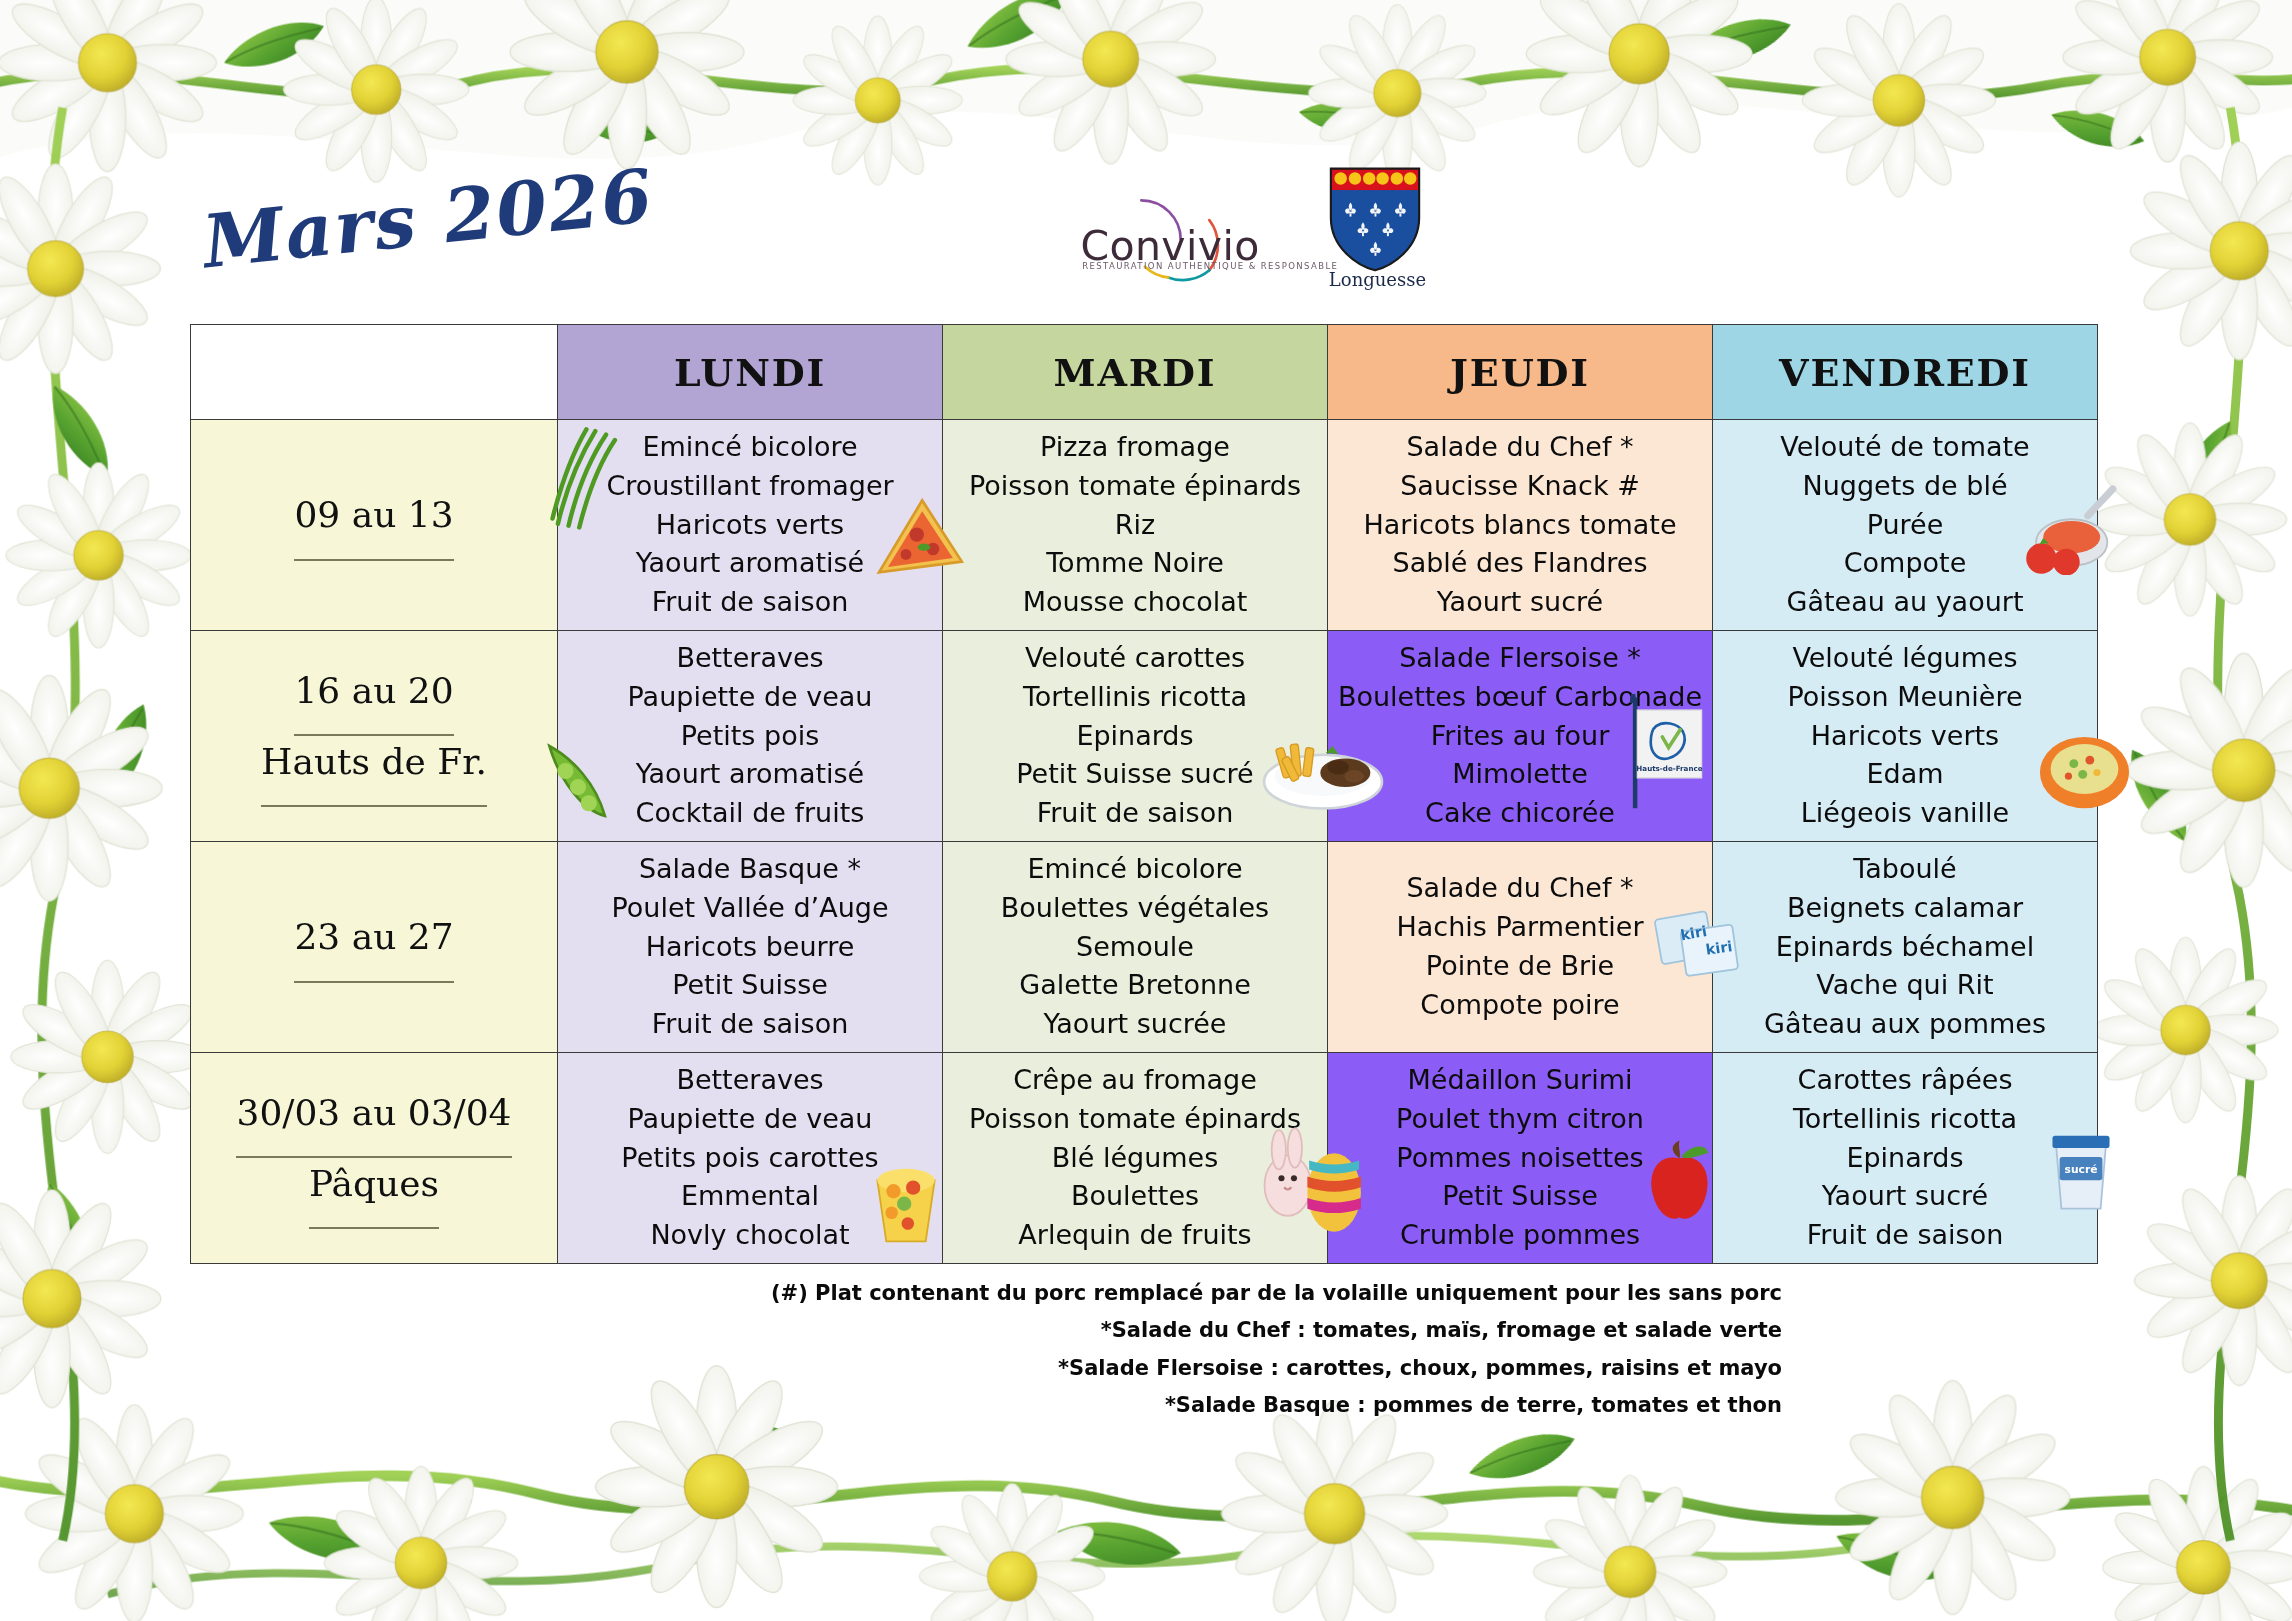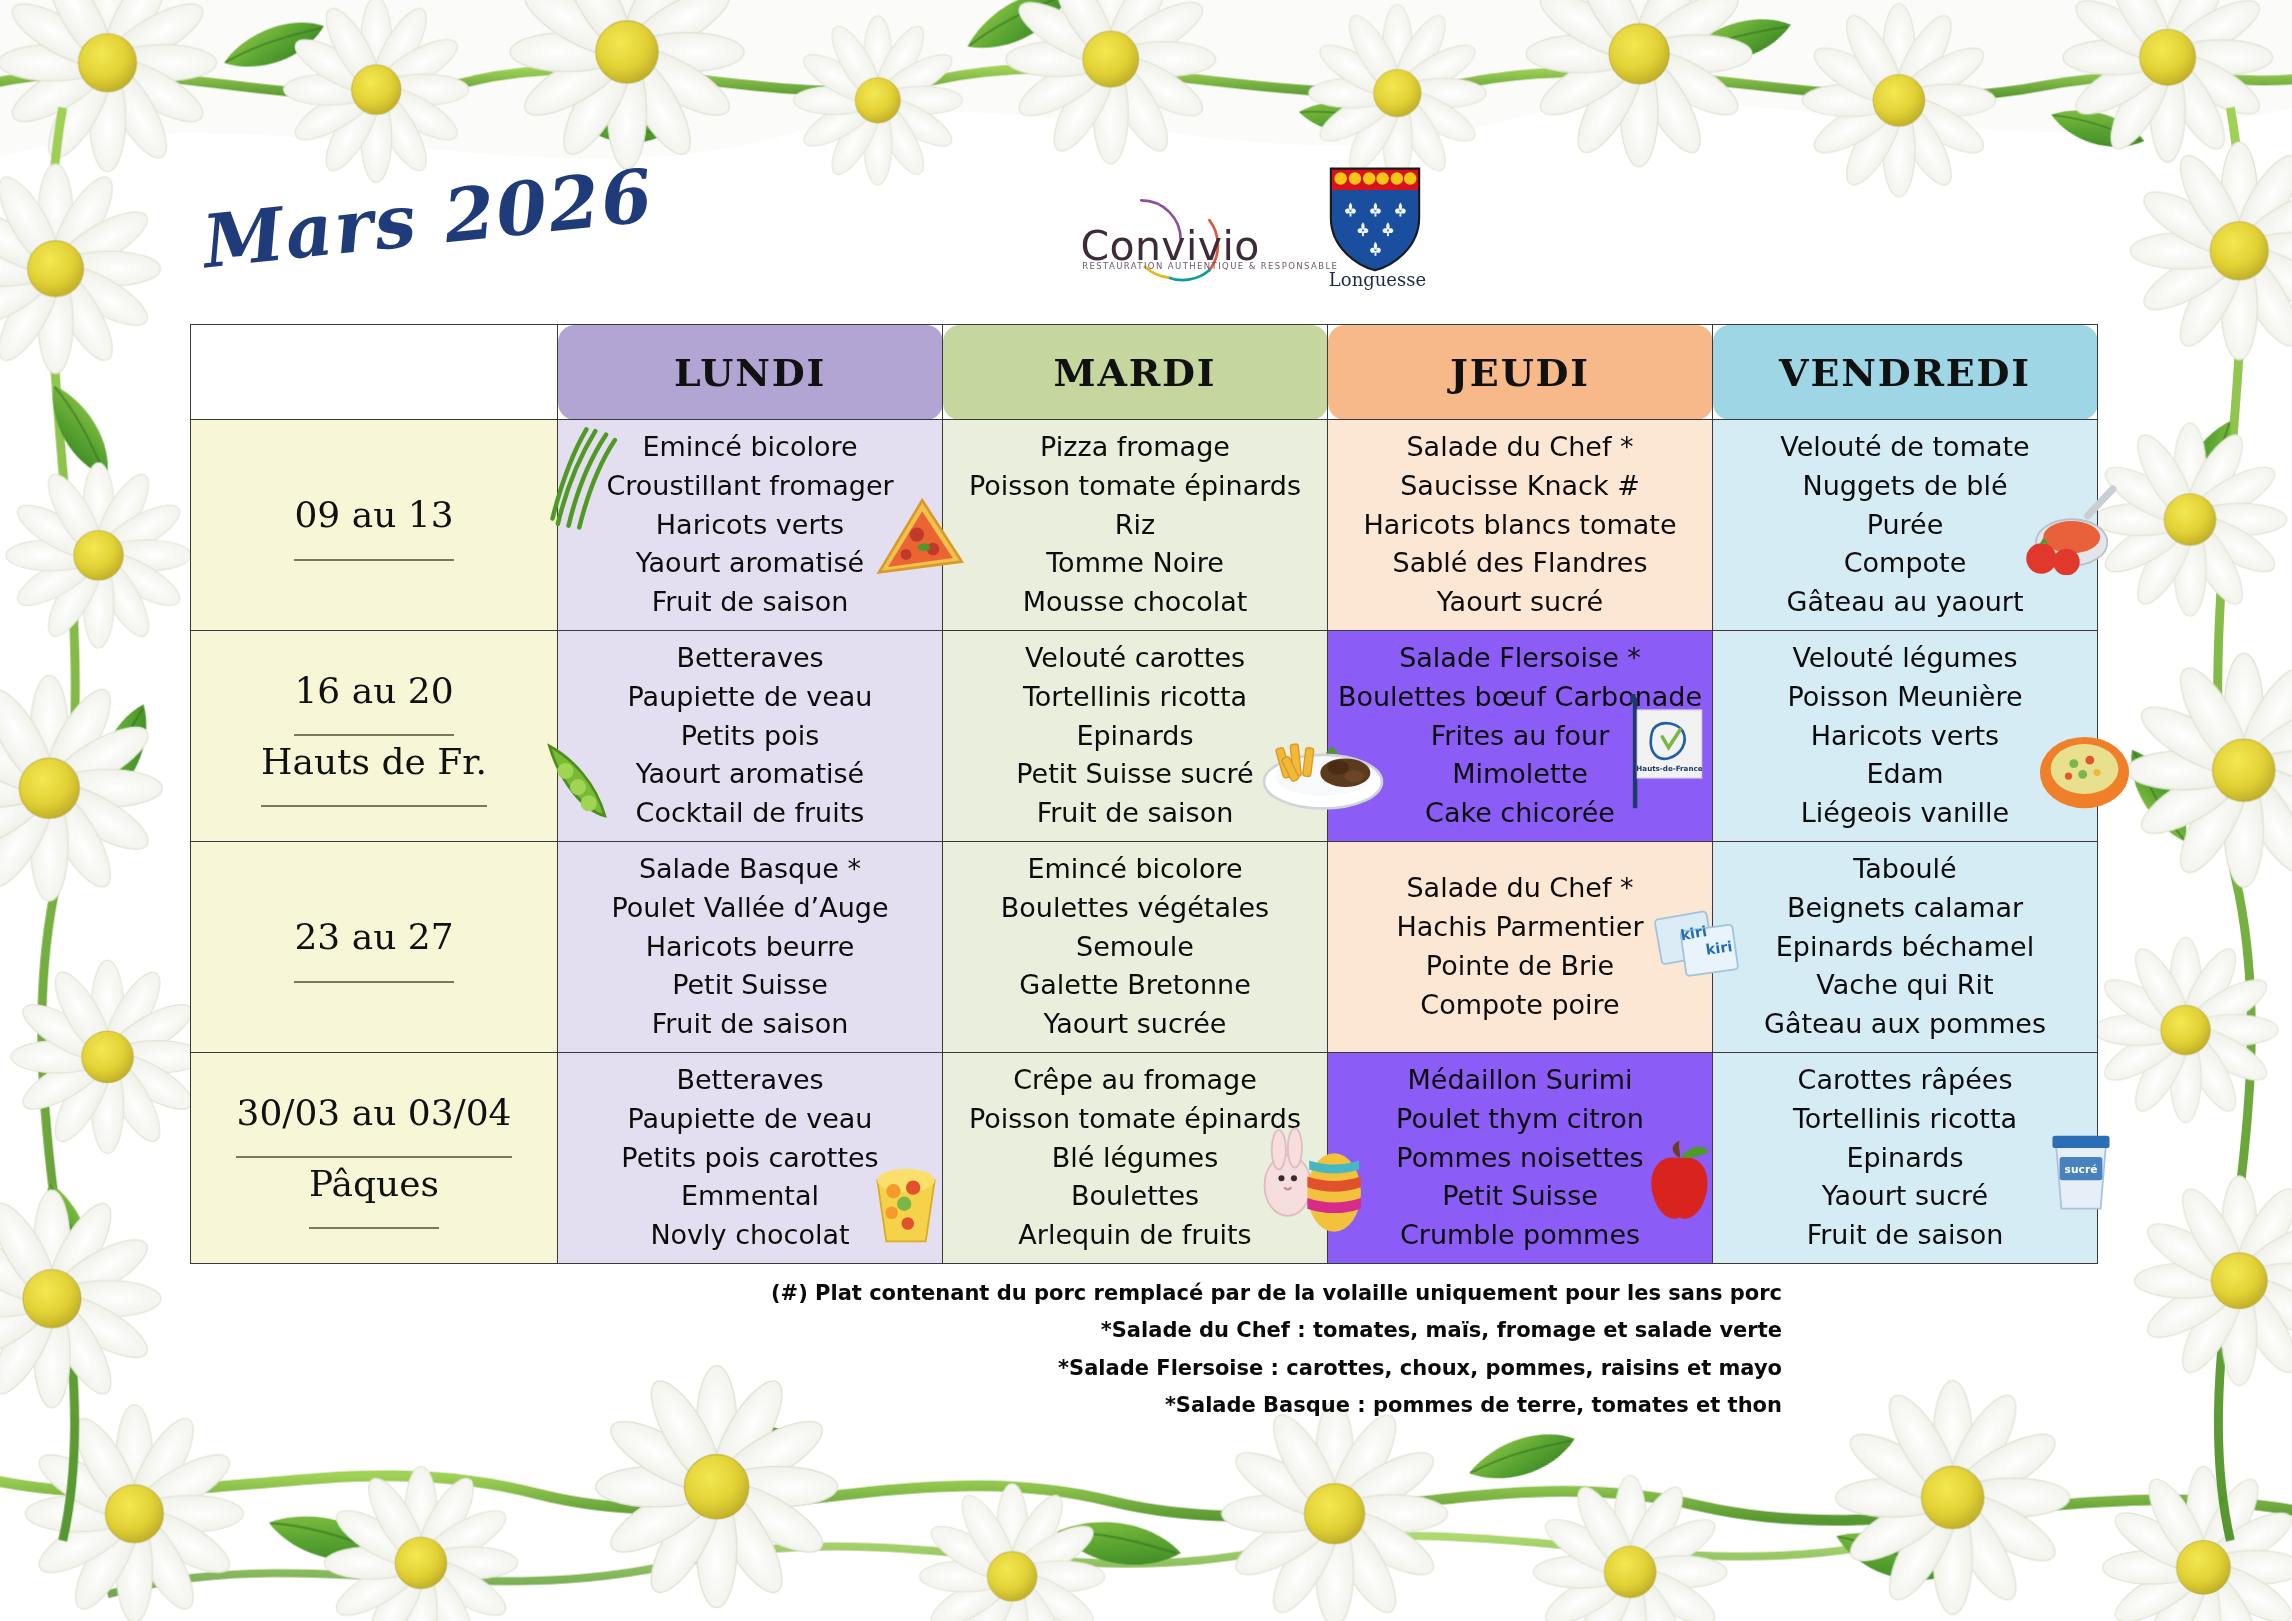--- a/index.html
+++ b/index.html
@@ -100,21 +100,20 @@
   col.c-day  { width: 385px; }
 
   .hdr {
     height: 95px;
     text-align: center;
     font-family: "DejaVu Serif", serif;
     font-size: 38px;
     font-weight: 700;
     letter-spacing: 1.8px;
     color: #111;
-    border-radius: 17px;
   }
   .hdr-empty { background: transparent; }
   .hdr-lundi    { background: #b2a5d3; }
   .hdr-mardi    { background: #c6d69f; }
   .hdr-jeudi    { background: #f7b98a; }
   .hdr-vendredi { background: #9ed6e6; }
 
   .week-cell {
     background: #f7f7d8;
     text-align: center;

